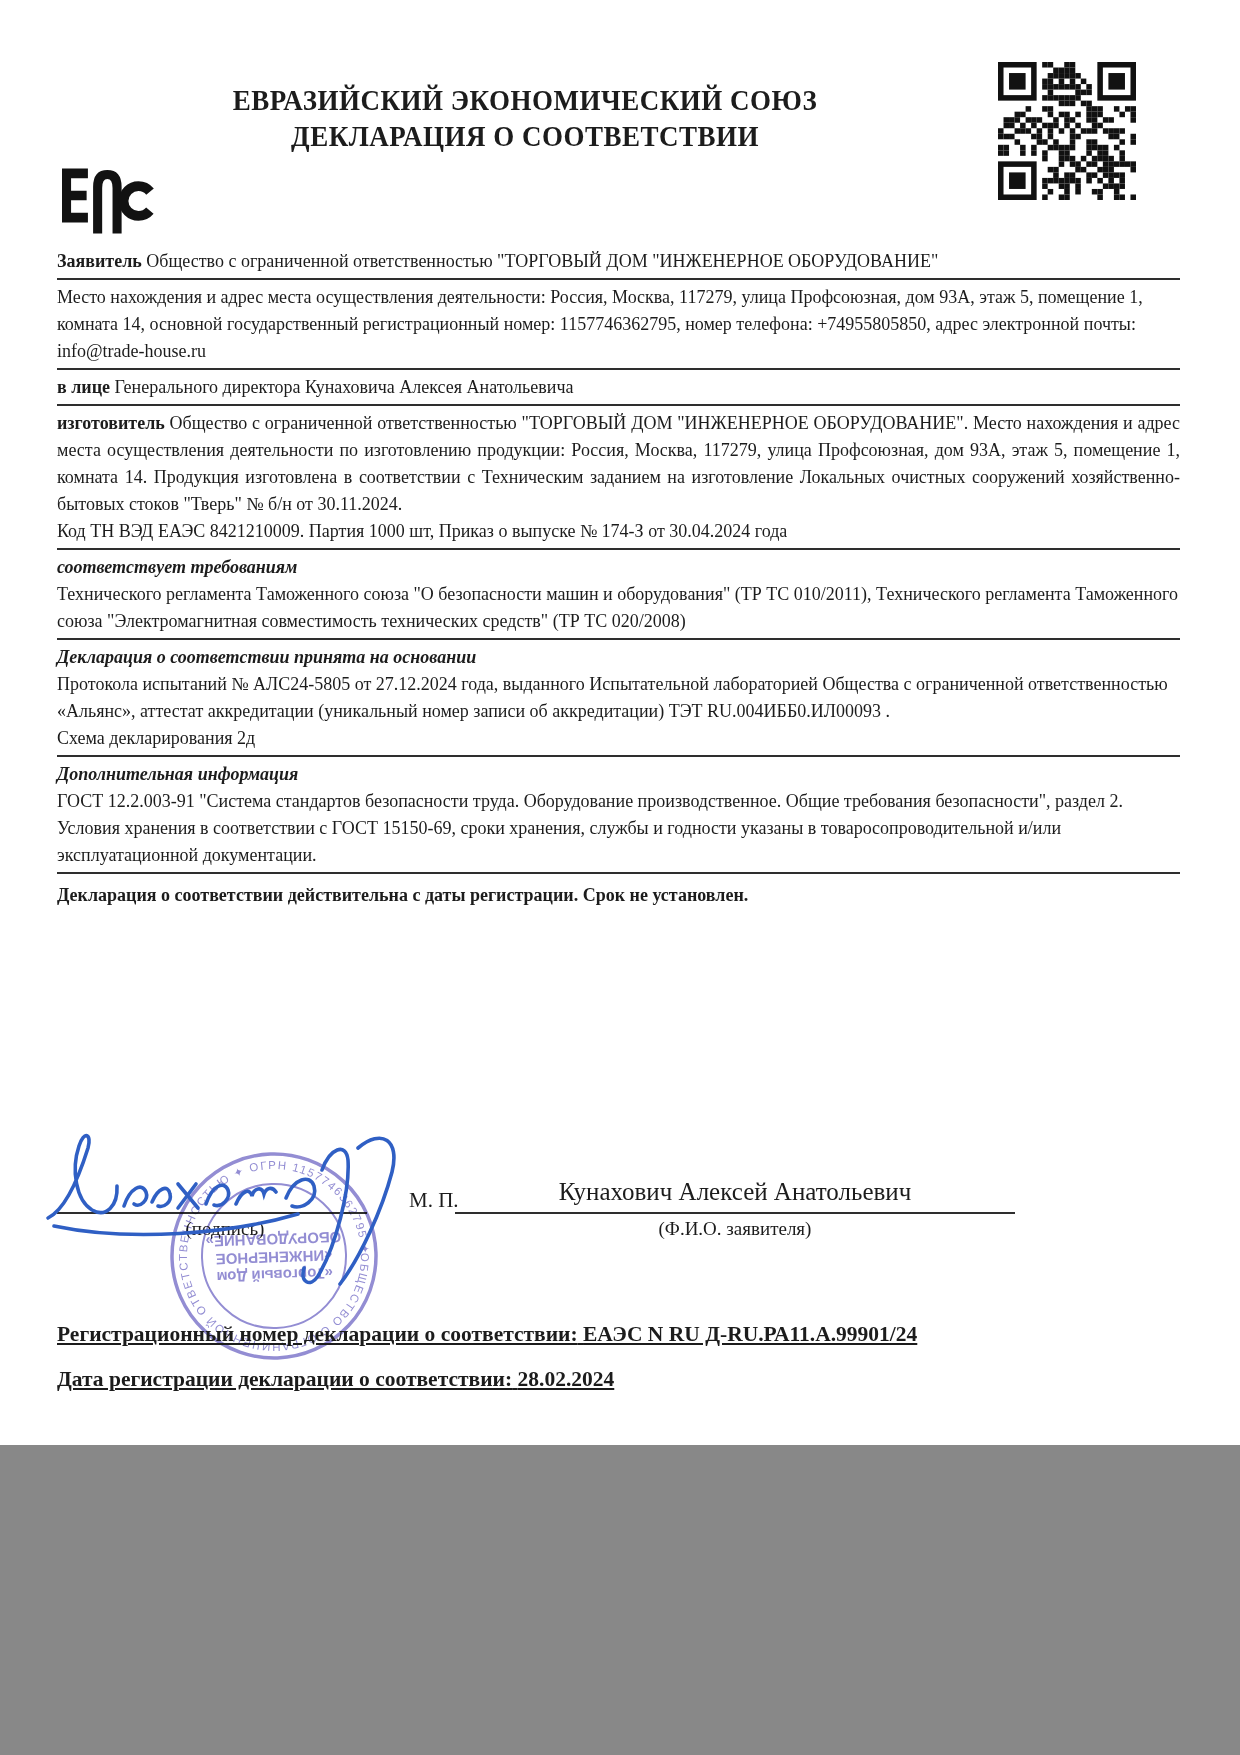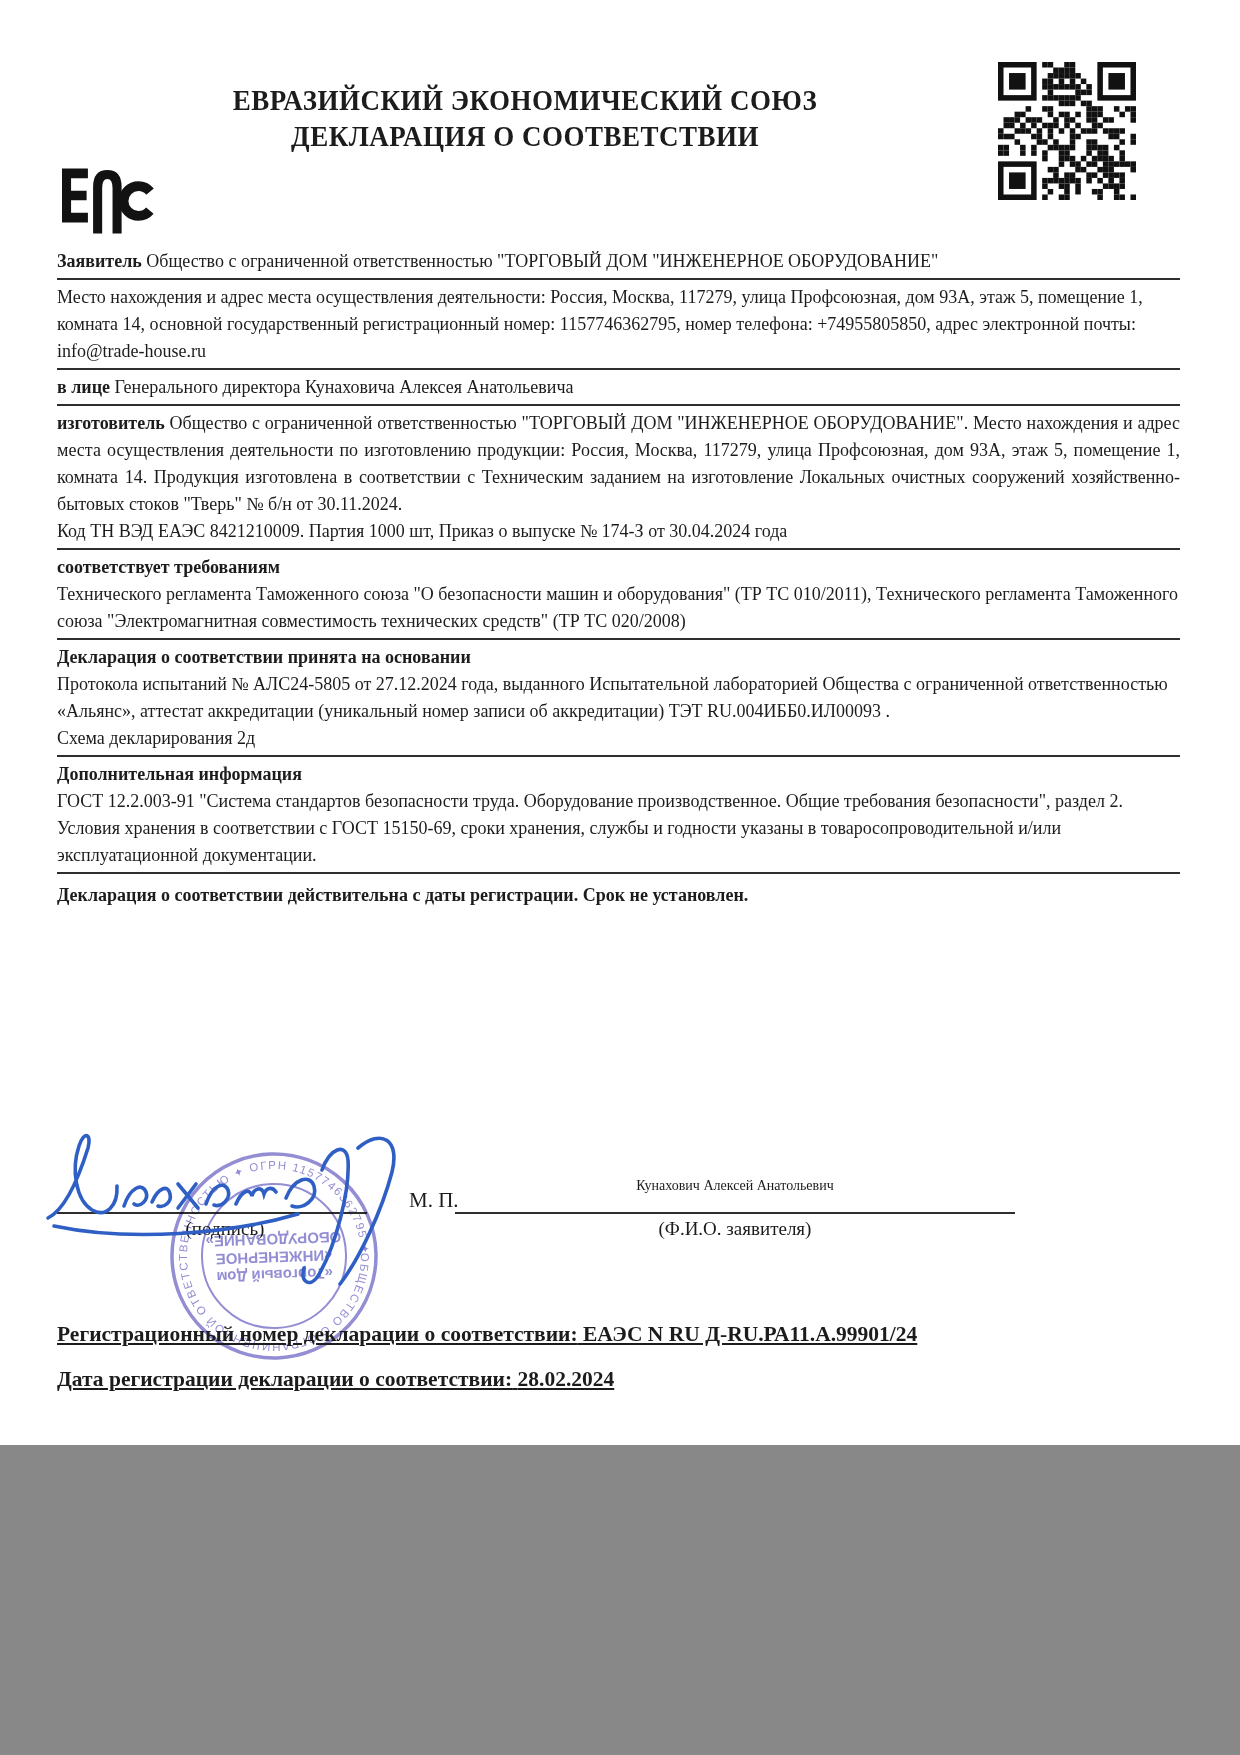--- a/index.html
+++ b/index.html
@@ -13,28 +13,28 @@
   .titles .t{font-weight:bold;font-size:27px;line-height:36px;letter-spacing:.5px;
     font-family:"Liberation Serif",serif;transform:scaleY(1.08);}
   .eac-logo{position:absolute;left:62px;top:160px;}
   .qr{position:absolute;left:998px;top:62px;background:#fff;}
   
   .body{position:absolute;left:57px;top:248px;width:1123px;font-size:18px;line-height:27px;}
   .body p{margin:0;}
   .rule{border-bottom:2px solid #2e2e2e;padding-bottom:3px;margin-bottom:4px !important;}
   .lead{font-weight:bold;}
   .just{text-align:justify;}
-  .hd{font-weight:bold;}
+  .hd{font-weight:bold;font-style:italic;}
   .validity{font-weight:bold;margin-top:8px !important;}
   
   .sigzone{position:absolute;left:57px;top:1140px;width:1123px;height:130px;}
   .sig-line{position:absolute;border-top:2px solid #2e2e2e;}
   .sig-caption{position:absolute;font-size:19px;text-align:center;}
   .mp{position:absolute;left:352px;top:48px;font-size:21px;}
-  .fio-name{position:absolute;left:398px;top:38px;width:560px;text-align:center;font-size:14px;}
+  .fio-name{position:absolute;left:398px;top:38px;width:560px;text-align:center;font-size:25px;}
   .signature-svg{position:absolute;left:40px;top:1118px;z-index:6;}
   .stamp{position:absolute;left:168px;top:1150px;z-index:5;opacity:.82;
          mix-blend-mode:multiply;transform:rotate(178deg);}
   
   .reg{position:absolute;left:57px;width:1123px;font-weight:bold;font-size:21.5px;z-index:7;text-decoration:underline;}
   .reg1{top:1300px;}
   .reg2{top:1345px;}
 </style>
 </head>
 <body>

